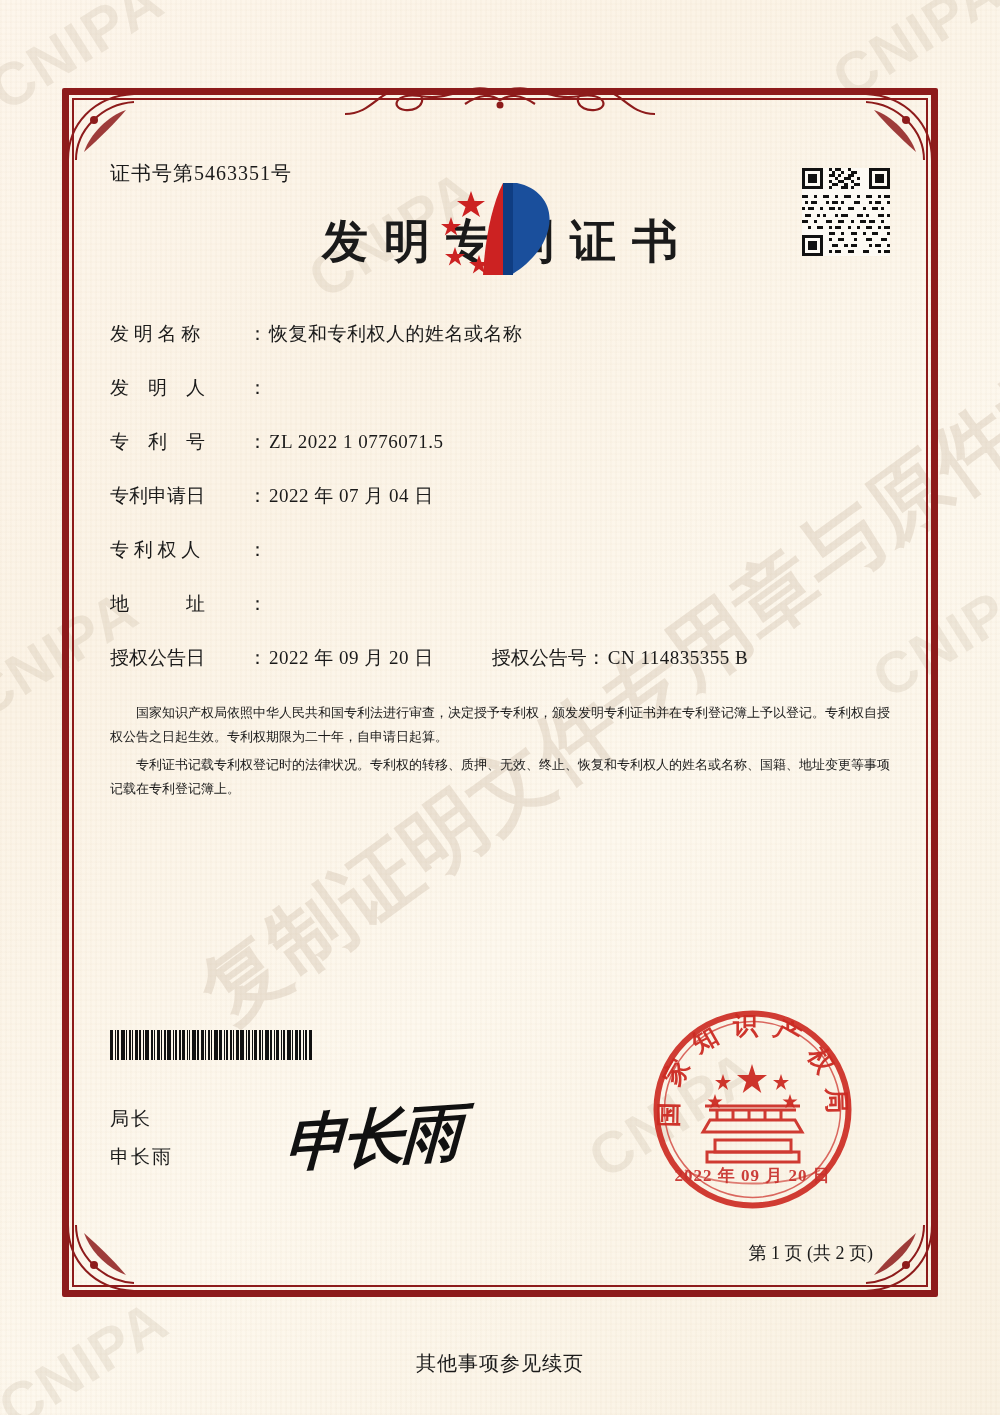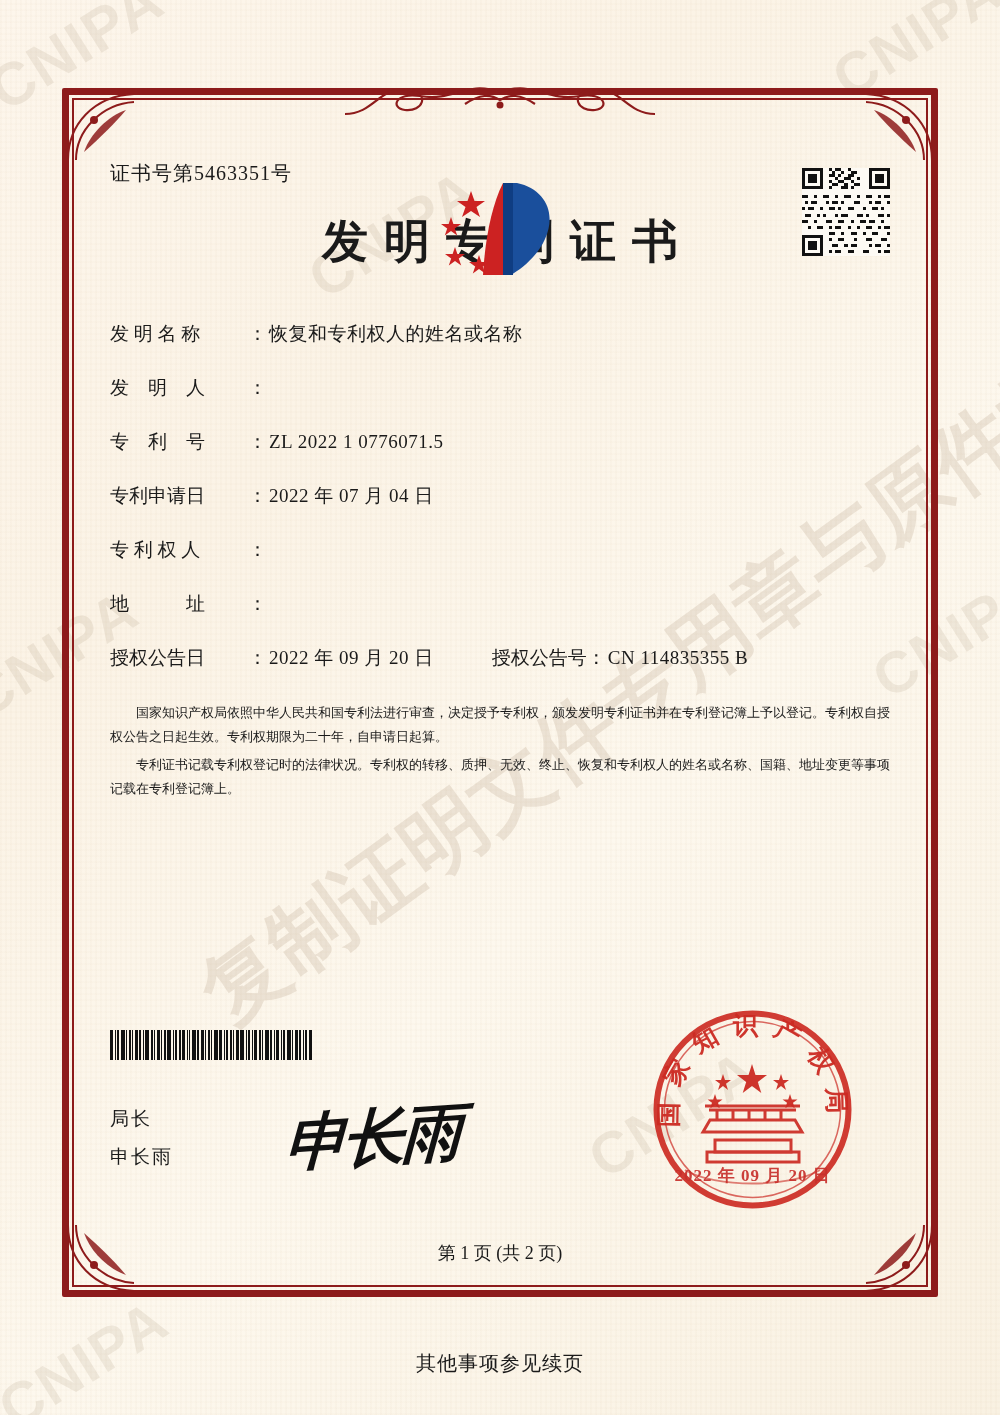--- a/index.html
+++ b/index.html
@@ -205,23 +205,23 @@
     color: #c8302c;
     font-size: 17px;
     font-weight: bold;
     white-space: nowrap;
     letter-spacing: 1px;
     opacity: .92;
   }
 
   .page-no {
     position: absolute;
-    left: 0; right: 0;
+    left: 0; right: 17px;
     bottom: 10px;
-    text-align: center;
+    text-align: right;
     font-size: 18px;
   }
 
   .footer-note {
     position: absolute;
     left: 0; right: 0;
     bottom: 38px;
     text-align: center;
     font-size: 20px;
     letter-spacing: 1px;

